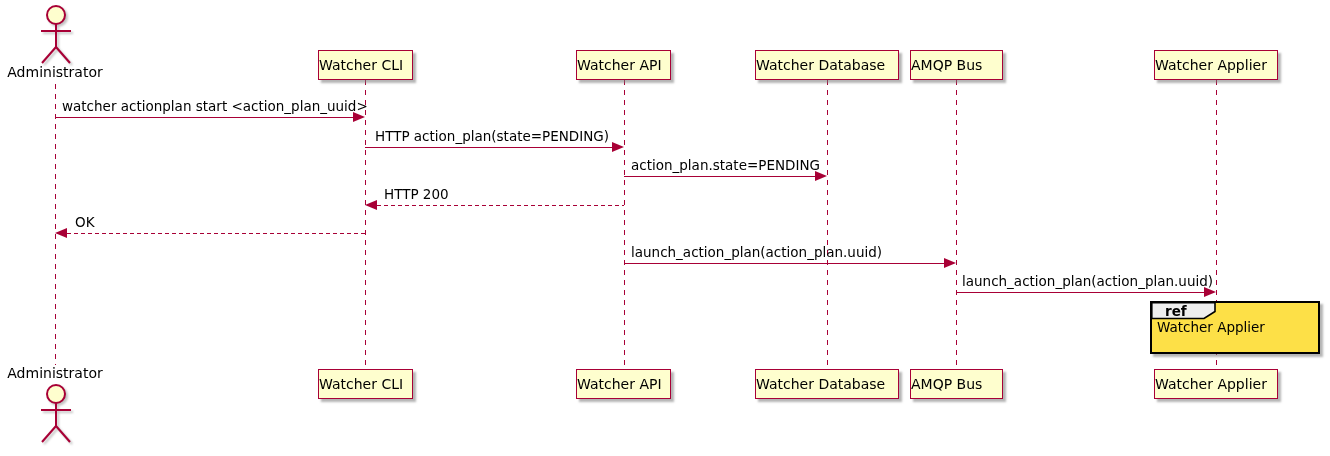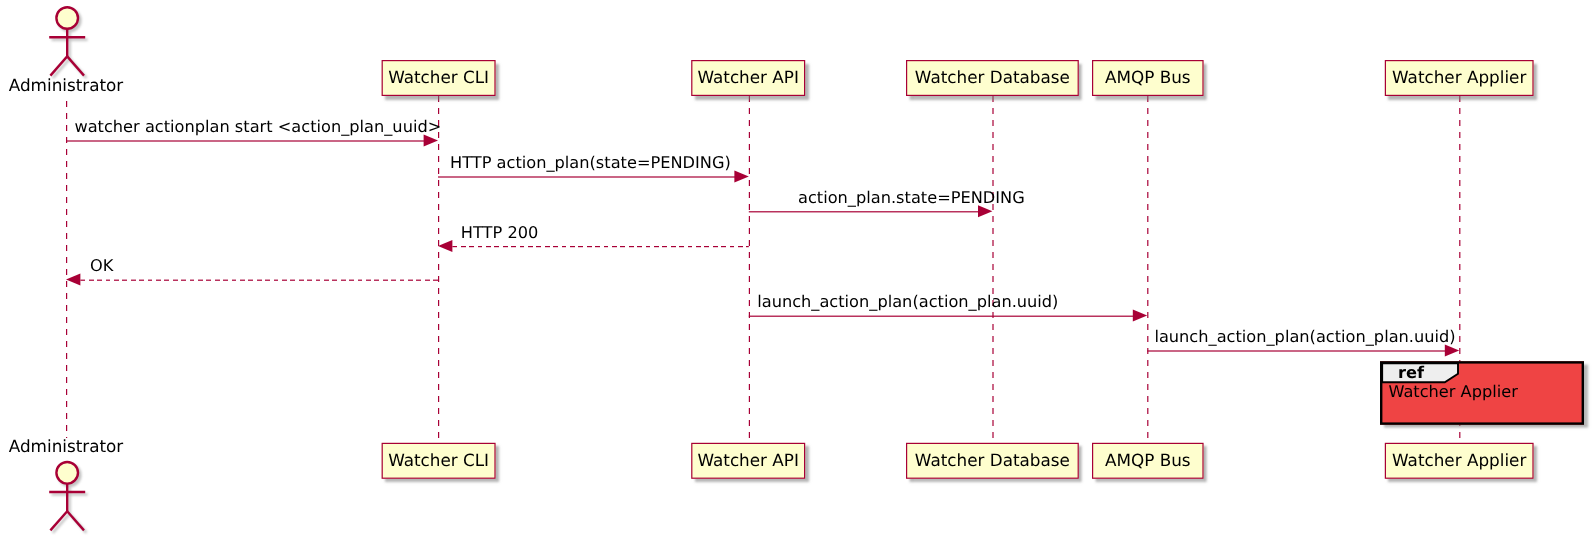--- a/index.html
+++ b/index.html
@@ -34,21 +34,20 @@
   }
   
   .participant {
     position: absolute;
     height: 30px;
     background: var(--participant-fill, #FEFECE);
     border: 1.8px solid var(--stroke, #A80036);
     box-shadow: 3px 3px 2px rgba(120,120,120,0.55);
     display: flex;
     align-items: center;
-    justify-content: center;
     font-size: 14px;
     white-space: nowrap;
   }
   
   .actor-label {
     position: absolute;
     width: 112px;
     text-align: center;
     font-size: 14px;
     white-space: nowrap;
@@ -84,21 +83,21 @@
     border-top: 5px solid transparent;
     border-bottom: 5px solid transparent;
   }
   .arr.right { border-left: 12px solid var(--stroke, #A80036); }
   .arr.left  { border-right: 12px solid var(--stroke, #A80036); }
   
   .ref-box {
     position: absolute;
     left: 1150px; top: 301px;
     width: 170px; height: 53px;
-    background: #ef4444;
+    background: #fde047;
     border: 2px solid var(--ref-border, #000);
     box-shadow: 3px 3px 2px rgba(120,120,120,0.55);
   }
   .ref-header-svg { position: absolute; left: -1px; top: -1px; }
   .ref-header-svg path {
     fill: var(--ref-header-fill, #EEEEEE);
     stroke: var(--ref-border, #000);
     stroke-width: 1.6;
   }
   .ref-keyword {
@@ -183,21 +182,21 @@
     <div class="arr right" style="left:353px; top:112px;"></div>
   </div>
 
   <div>
     <div class="msg-label" style="left:375px; top:128px;">HTTP action_plan(state=PENDING)</div>
     <div class="msg-line" style="left:365px; top:147px; width:248px;"></div>
     <div class="arr right" style="left:612px; top:142px;"></div>
   </div>
 
   <div>
-    <div class="msg-label" style="left:665px; top:157px;">action_plan.state=PENDING</div>
+    <div class="msg-label" style="left:631px; top:157px;">action_plan.state=PENDING</div>
     <div class="msg-line" style="left:624px; top:176px; width:192px;"></div>
     <div class="arr right" style="left:815px; top:171px;"></div>
   </div>
 
   <div>
     <div class="msg-label" style="left:384px; top:186px;">HTTP 200</div>
     <div class="msg-line dashed" style="left:377px; top:205px; width:247px;"></div>
     <div class="arr left" style="left:365px; top:200px;"></div>
   </div>
 

